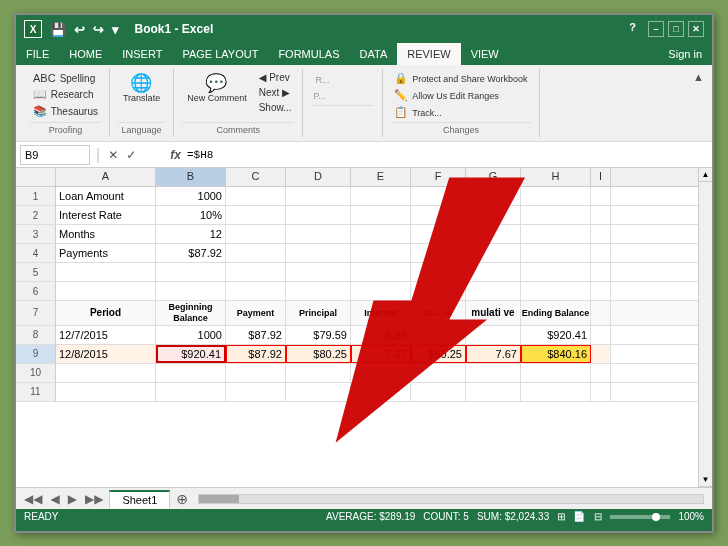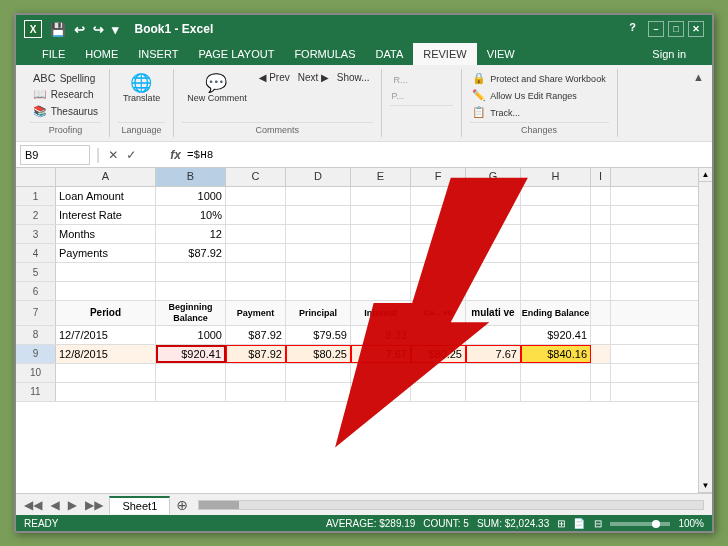--- a/index.html
+++ b/index.html
@@ -26,21 +26,21 @@
       font-size: 12px;
       font-weight: 600;
       justify-content: space-between;
     }
     .title-bar-left { display: flex; align-items: center; gap: 6px; }
     .title-bar-controls { display: flex; gap: 4px; }
     .win-btn { width: 16px; height: 16px; border: 1px solid rgba(255,255,255,0.5); display: flex; align-items: center; justify-content: center; font-size: 9px; color: white; cursor: pointer; }
     .excel-icon { width: 18px; height: 18px; background: #1e6b38; border: 1px solid #fff; display: flex; align-items: center; justify-content: center; font-size: 9px; font-weight: bold; color: white; }
     .quick-access { display: flex; gap: 4px; align-items: center; font-size: 11px; }
     .qa-btn { color: white; font-size: 13px; cursor: pointer; padding: 0 2px; }
-    .ribbon-tabs { display: flex; background: #217346; padding: 0 16px; }
+    .ribbon-tabs { display: flex; background: #217346; padding: 0 0; }
     .ribbon-tab {
       padding: 5px 10px;
       font-size: 11px;
       color: white;
       cursor: pointer;
       font-weight: 500;
     }
     .ribbon-tab.active { background: #f8f8f8; color: #333; }
     
     .ribbon-content { display: flex; padding: 4px 6px; gap: 0; border-bottom: 1px solid #ddd; }
@@ -138,23 +138,23 @@
       padding: 2px 12px; border: 1px solid #ccc; border-bottom: none;
       background: white; font-size: 11px; cursor: pointer; margin-left: 2px;
     }
     .sheet-tab.active { background: white; border-top: 2px solid #217346; }
     .tab-add { font-size: 14px; color: #555; cursor: pointer; padding: 0 6px; }
     .tab-h-scroll { flex: 1; height: 10px; background: #e0e0e0; margin: 4px 4px; border: 1px solid #ccc; position: relative; }
     .tab-h-thumb { width: 40px; height: 100%; background: #aaa; position: absolute; }
     
     
     .status-bar {
-      display: flex; align-items: flex-end; padding: 2px 8px;
+      display: flex; align-items: flex-start; padding: 2px 8px;
       background: #217346; color: white; font-size: 10px;
-      height: 16px; justify-content: space-between;
+      height: 22px; justify-content: space-between;
     }
     .status-right { display: flex; gap: 8px; align-items: center; }
     .zoom-slider { width: 60px; height: 4px; background: rgba(255,255,255,0.4); position: relative; }
     .zoom-thumb { width: 8px; height: 8px; background: white; border-radius: 50%; position: absolute; top: -2px; right: 10px; }
     
     
     .arrow-overlay {
       position: absolute;
       top: 0; left: 0; width: 100%; height: 100%;
       pointer-events: none;
@@ -235,21 +235,21 @@
       </div>
       <div class="ribbon-group-label">Language</div>
     </div>
 
     <div class="ribbon-group">
       <div class="ribbon-group-content">
         <div class="ribbon-btn">
           <div class="ribbon-btn-icon">💬</div>
           <span style="font-size:9px;">New Comment</span>
         </div>
-        <div style="display:flex;flex-direction:row;gap:2px;font-size:10px;color:#333;">
+        <div style="display:flex;flex-direction:column;gap:2px;font-size:10px;color:#333;">
           <div class="ribbon-btn-small">
               <span>◀ Prev</span>
             </div>
           <div class="ribbon-btn-small">
               <span>Next ▶</span>
             </div>
           <div class="ribbon-btn-small">
               <span>Show...</span>
             </div>
         </div>

